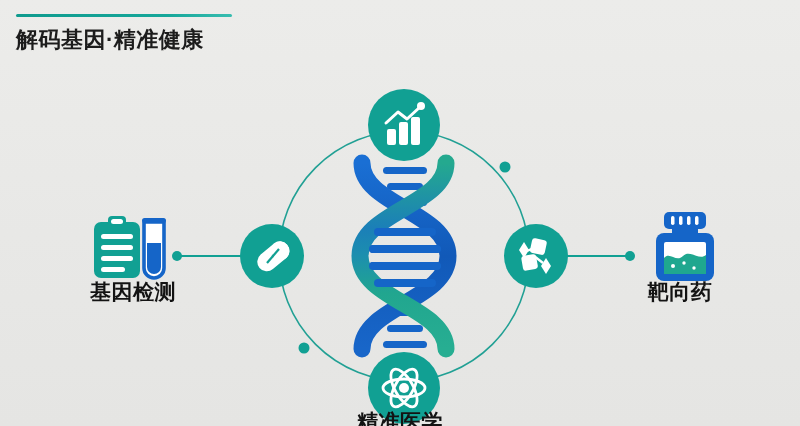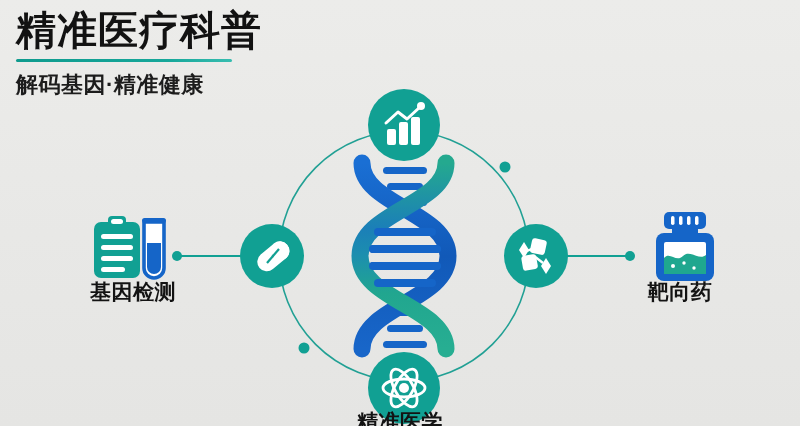--- a/index.html
+++ b/index.html
@@ -94,21 +94,20 @@
   }
 
   svg { display: block; }
 </style>
 </head>
 <body>
 
 <div id="slide">
 
   <div class="header">
-    <div class="title">精准医疗科普</div>
     <div class="title-rule"></div>
     <div class="subtitle">解码基因·精准健康</div>
   </div>
 
   <div id="stage">
     <svg width="800" height="426" viewBox="0 0 800 426">
 
       <defs>
         <linearGradient id="gradBlue" x1="0" y1="0" x2="0" y2="1">
           <stop offset="0%" stop-color="#1a6fd4"></stop>

